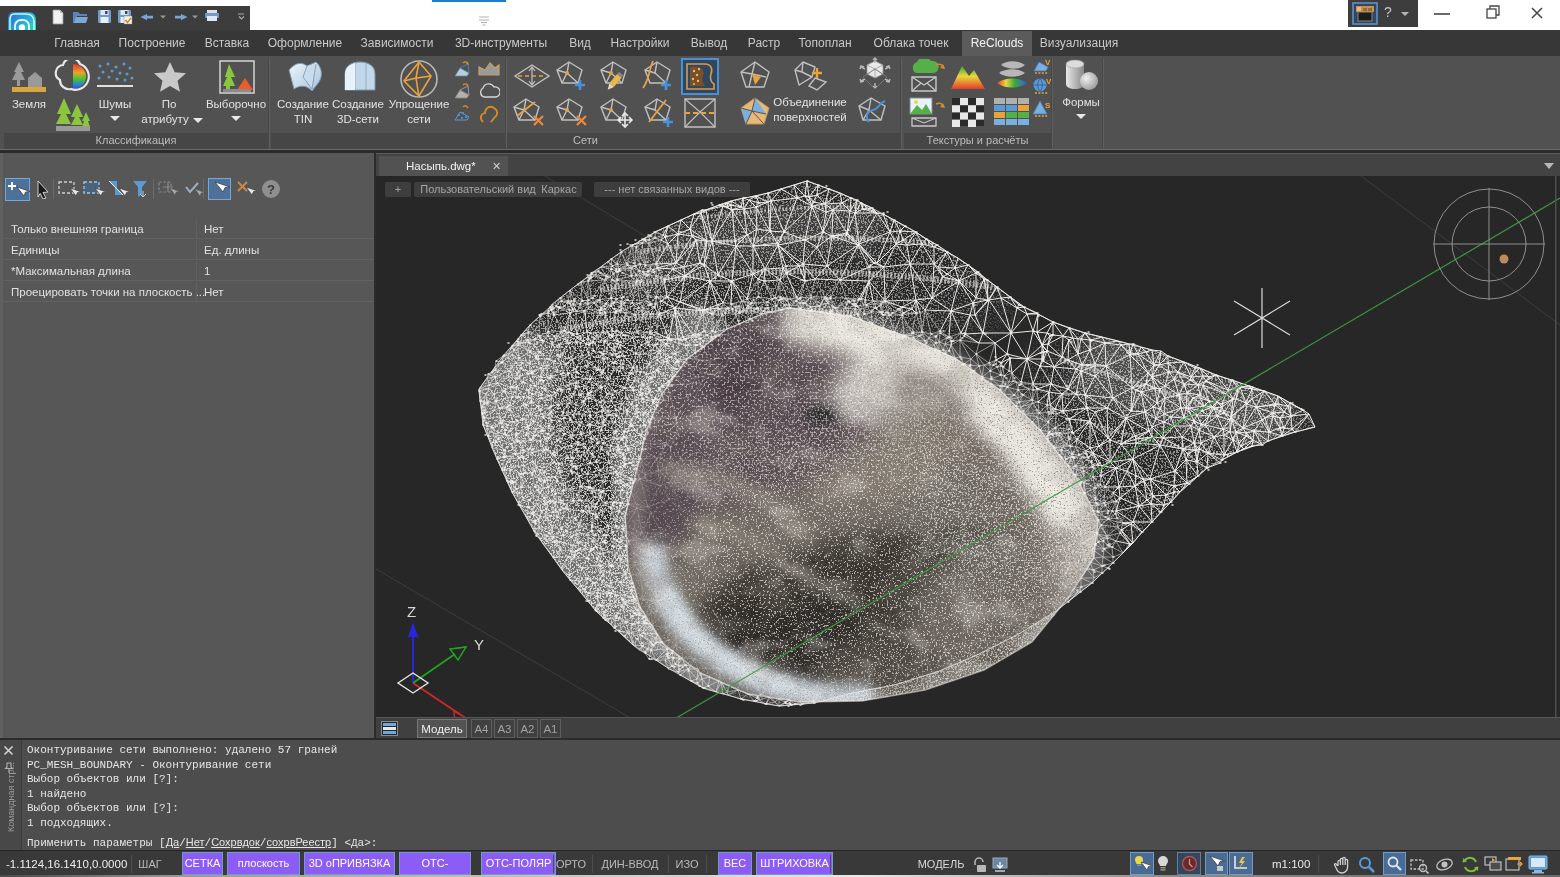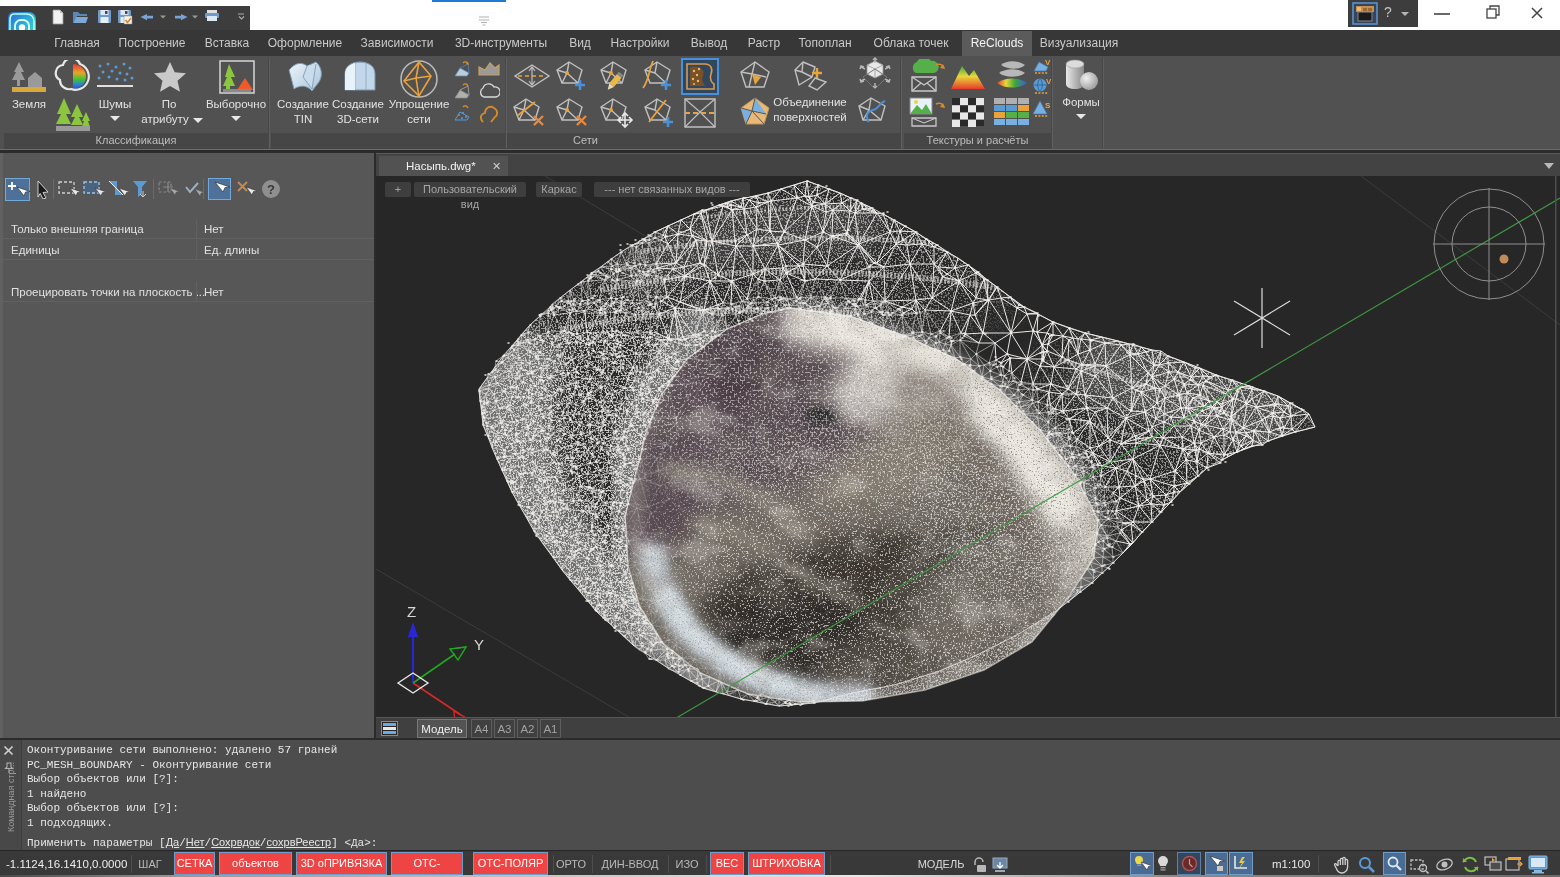--- a/index.html
+++ b/index.html
@@ -38,21 +38,21 @@
 .vbtn{position:absolute;top:182px;height:15px;background:#3e3e3e;border-radius:2px;color:#a5a5a5;font-size:11px;line-height:15px;text-align:center;}
 #modelbar{position:absolute;left:376px;top:717px;width:1184px;height:21px;background:#404040;border-top:1px solid #565656;}
 .mtab{position:absolute;top:1px;height:19px;border:1px solid #5e5e5e;color:#a2a2a2;font-size:11.5px;text-align:center;}
 #cmdgap{position:absolute;left:0;top:738px;width:1560px;height:2px;background:#2b2b2b;}
 #cmd{position:absolute;left:0;top:740px;width:1560px;height:110px;background:#4d4d4d;}
 #cmdstrip{position:absolute;left:0;top:0;width:22px;height:110px;background:#484848;border-right:1px solid #3c3c3c;}
 #cmdtext{position:absolute;left:27px;top:3px;font-family:"Liberation Mono",monospace;font-size:11px;line-height:14.6px;color:#e6e6e6;white-space:pre;}
 #cmdlast{position:absolute;left:27px;top:96px;font-family:"Liberation Mono",monospace;font-size:11px;color:#e6e6e6;white-space:pre;}
 #vertlbl{position:absolute;left:-39px;top:52px;font-size:9px;color:#9b9b9b;transform:rotate(-90deg);transform-origin:center;width:100px;text-align:center;white-space:nowrap;}
 #status{position:absolute;left:0;top:850px;width:1560px;height:27px;background:#393939;border-top:1px solid #262626;}
-.sbtn{position:absolute;top:1px;height:23px;background:#ef4444;border:1px solid #6f9cc9;color:#fff;font-size:11px;text-align:center;line-height:21px;}
+.sbtn{position:absolute;top:1px;height:23px;background:#8b5cf6;border:1px solid #6f9cc9;color:#fff;font-size:11px;text-align:center;line-height:21px;margin-left:8px;}
 .stxt{position:absolute;top:7px;font-size:11px;color:#b9b9b9;transform:translateX(-50%);white-space:nowrap;}
 .ssep{position:absolute;top:4px;height:18px;width:1px;background:#4e4e4e;}
 #bottomstrip{position:absolute;left:0;top:875px;width:1560px;height:2px;background:linear-gradient(90deg,#4a4a4a 0%,#9a9a9a 12%,#e8e8e8 55%,#8a8a8a 75%,#6a6a6a 100%);}
 svg{display:block;}
 </style></head>
 <body>
 
 <div id="titlebar">
  <div id="qat"></div>
 
@@ -582,20 +582,25 @@
  </div>
  <div class="prow" style="top:66px">
       <span class="l">Только внешняя граница</span>
       <span class="d"></span>
       <span class="v">Нет</span>
     </div>
  <div class="prow" style="top:87px">
       <span class="l">Единицы</span>
       <span class="d"></span>
       <span class="v">Ед. длины</span>
+    </div>
+ <div class="prow" style="top:108px">
+      <span class="l">*Максимальная длина</span>
+      <span class="d"></span>
+      <span class="v">1</span>
     </div>
  <div class="prow" style="top:129px">
       <span class="l">Проецировать точки на плоскость ...</span>
       <span class="d"></span>
       <span class="v">Нет</span>
     </div>
 </div>
 <div id="propsedge"></div>
 <div id="doctabs">
  <div id="doctab1">
@@ -801,21 +806,21 @@
 <path d="M413 683l48 32" stroke="#d82727" stroke-width="1.6"></path>
       <path d="M468 719l-14-8 1 13z" fill="none" stroke="#d82727" stroke-width="1.4"></path>
 <path d="M398 683l15-10 15 10-15 10z" stroke="#e8e8e8" stroke-width="1.4"></path>
 <text x="407" y="617" font-size="15" fill="#d8d8d8" font-family="Liberation Sans">Z</text>
 <text x="474" y="650" font-size="15" fill="#d8d8d8" font-family="Liberation Sans">Y</text>
 </g>
 <rect x="1555" y="176" width="1.5" height="541" fill="#4e4e4e"></rect>
 </svg>
 
 <div class="vbtn" style="left:385px;width:26px">+</div>
-<div class="vbtn" style="left:414px;width:112px">Пользовательский вид</div>
+<div class="vbtn" style="left:414px;width:128px">Пользовательский вид</div>
 <div class="vbtn" style="left:536px;width:46px">Каркас</div>
 <div class="vbtn" style="left:594px;width:156px">--- нет связанных видов ---</div>
 
 <div id="cmdgap"></div>
 <div id="cmd">
  <div id="cmdstrip">
   <svg class="abs" style="left:3px;top:5px" width="11" height="11" viewBox="0 0 11 11">
         <path d="M1.5 1.5l8 8M9.5 1.5l-8 8" stroke="#cfcfcf" stroke-width="1.7"></path>
       </svg>
   <svg class="abs" style="left:4px;top:22px" width="10" height="12" viewBox="0 0 10 12">
@@ -828,21 +833,21 @@
 Выбор объектов или [?]:
 1 найдено
 Выбор объектов или [?]:
 1 подходящих.</div>
  <div id="cmdlast">Применить параметры [<u>Да</u>/<u>Нет</u>/<u>Сохрвдок</u>/<u>сохрвРеестр</u>] &lt;Да&gt;:</div>
 </div>
 <div id="status">
  <div class="abs" style="left:6px;top:7px;font-size:11.5px;color:#ededed;white-space:nowrap">-1.1124,16.1410,0.0000</div>
  <span class="stxt" style="left:150px">ШАГ</span>
  <div class="sbtn" style="left:174px;width:41px">СЕТКА</div>
- <div class="sbtn" style="left:219px;width:73px">объектов</div>
+ <div class="sbtn" style="left:219px;width:73px">плоскость</div>
  <div class="sbtn" style="left:296px;width:91px">3D оПРИВЯЗКА</div>
  <div class="sbtn" style="left:391px;width:72px">ОТС-ОБЪЕКТ</div>
  <div class="sbtn" style="left:473px;width:75px">ОТС-ПОЛЯР</div>
  <span class="stxt" style="left:571px">ОРТО</span>
  <span class="stxt" style="left:630px">ДИН-ВВОД</span>
  <span class="stxt" style="left:687px">ИЗО</span>
  <div class="sbtn" style="left:710px;width:34px">ВЕС</div>
  <div class="sbtn" style="left:748px;width:77px">ШТРИХОВКА</div>
  <span class="stxt" style="left:941px;color:#d8d8d8">МОДЕЛЬ</span>
  <div class="ssep" style="left:131px"></div>

